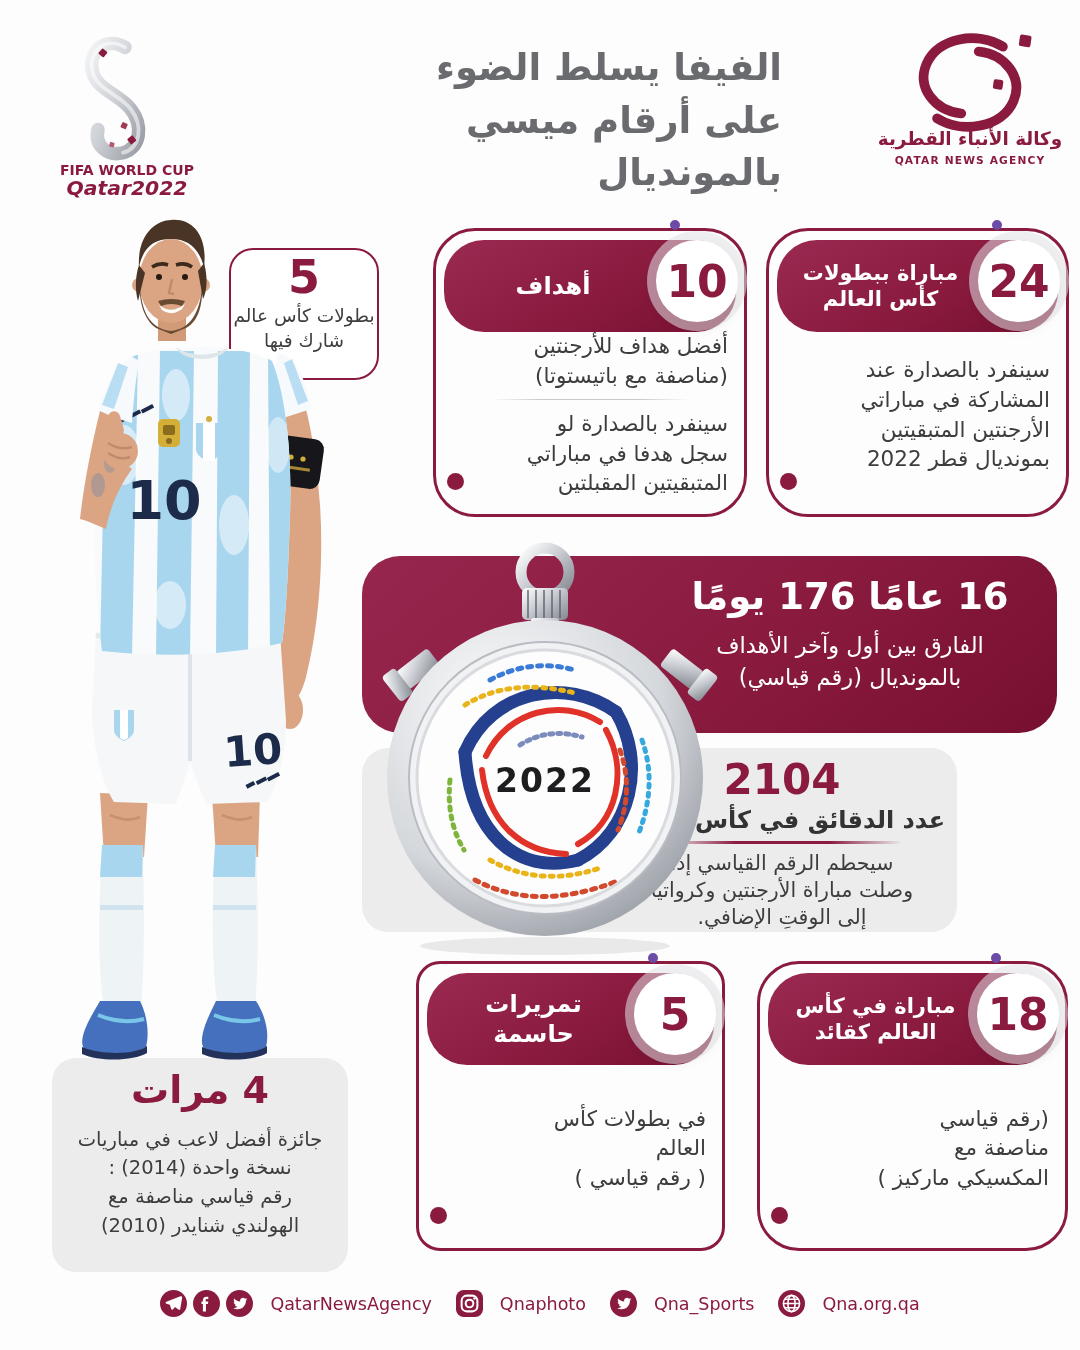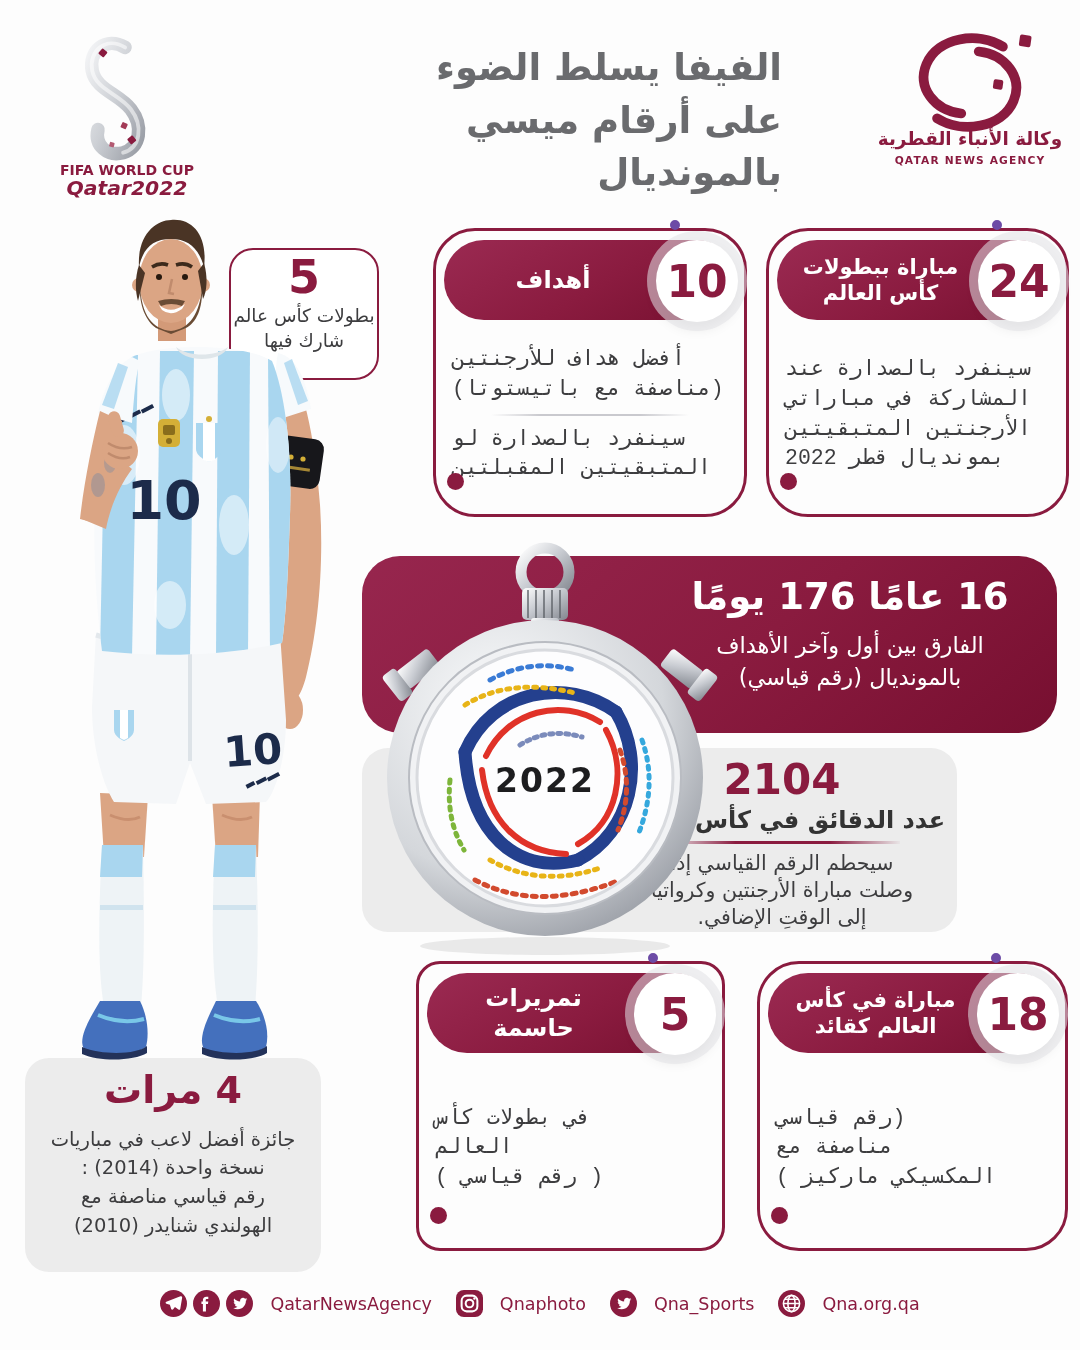--- a/index.html
+++ b/index.html
@@ -22,35 +22,35 @@
 
   
   .badge5{left:229px;top:248px;width:150px;height:132px;background:#fff;
     border:2.5px solid var(--maroon);border-radius:24px;z-index:2;
     display:flex;flex-direction:column;align-items:center;justify-content:flex-start;padding-top:2px;}
   .badge5 .n{font-size:46px;font-weight:bold;color:var(--maroon);line-height:1.1;}
   .badge5 .t{font-size:18.5px;color:var(--ink);line-height:1.4;text-align:center;}
 
   
   .stat-card{position:absolute;border:3px solid var(--maroon);border-radius:42px;z-index:1;background:transparent;}
-  .stat-card .pill{position:absolute;top:9px;left:8px;right:8px;height:80px;border-radius:40px;
+  .stat-card .pill{position:absolute;top:9px;left:8px;right:8px;height:92px;border-radius:40px;
     background:linear-gradient(150deg,var(--maroon-l) 0%,var(--maroon) 55%,var(--maroon-d) 100%);
     color:#fff;display:flex;align-items:center;justify-content:center;padding:0 92px 0 18px;}
   .stat-card .pill .lbl{font-size:24px;font-weight:bold;text-align:center;line-height:1.25;}
   .stat-card .pill .lbl.small{font-size:21px;}
   .stat-card .num{position:absolute;top:9px;right:6px;width:82px;height:82px;border-radius:50%;
     background:#fff;display:flex;align-items:center;justify-content:center;
     font-size:44px;font-weight:bold;color:var(--maroon);
     box-shadow:0 0 0 9px rgba(225,225,230,.55),0 6px 14px rgba(0,0,0,.10);}
   .stat-card .ring{position:absolute;top:-11px;right:64px;width:10px;height:10px;border-radius:50%;
     background:#fff;border:5px solid var(--purple);}
   .stat-card .dot{position:absolute;left:11px;bottom:24px;width:17px;height:17px;border-radius:50%;background:var(--maroon);}
   .stat-card .body{position:absolute;left:16px;right:16px;top:100px;bottom:16px;
-    display:flex;flex-direction:column;align-items:flex-end;justify-content:center;
-    text-align:center;color:var(--ink);font-size:21.5px;line-height:1.38;font-family:Liberation Mono, monospace;}
+    display:flex;flex-direction:column;align-items:flex-start;justify-content:center;
+    text-align:center;color:var(--ink);font-size:21.5px;line-height:1.38;}
   .sep{width:72%;height:2px;margin:9px auto;
     background:linear-gradient(90deg,rgba(200,200,205,0),#c9c9ce 25%,#c9c9ce 75%,rgba(200,200,205,0));}
 
   #card-goals{left:433px;top:228px;width:314px;height:289px;}
   #card-matches{left:766px;top:228px;width:303px;height:289px;}
   #card-assists{left:416px;top:961px;width:309px;height:290px;border-radius:24px;}
   #card-captain{left:757px;top:961px;width:311px;height:290px;}
 
   
   .gap-panel{left:362px;top:556px;width:695px;height:177px;border-radius:38px;z-index:0;
@@ -60,21 +60,21 @@
   .gap-inner .s{font-size:22.5px;line-height:1.45;margin-top:10px;}
   .minutes-panel{left:362px;top:748px;width:595px;height:184px;border-radius:26px;background:var(--panelgray);z-index:0;}
   .minutes-inner{position:absolute;right:10px;top:8px;width:330px;text-align:center;}
   .minutes-inner .n{font-size:42px;font-weight:bold;color:var(--maroon);line-height:1.15;}
   .minutes-inner .t{font-size:24px;font-weight:bold;color:#333;margin-top:2px;}
   .m-sep{width:235px;height:2.5px;margin:7px auto 6px auto;
     background:linear-gradient(90deg,rgba(138,27,63,.03),var(--maroon) 30%,var(--maroon) 70%,rgba(138,27,63,.03));}
   .minutes-inner .b{font-size:20.5px;color:var(--ink);line-height:1.32;}
 
   
-  .awards-panel{left:25px;top:1058px;width:296px;height:214px;border-radius:24px;background:var(--panelgray);
+  .awards-panel{left:52px;top:1058px;width:296px;height:214px;border-radius:24px;background:var(--panelgray);
     display:flex;flex-direction:column;align-items:center;padding-top:10px;z-index:1;}
   .awards-panel .h{font-size:38px;font-weight:bold;color:var(--maroon);line-height:1.2;}
   .awards-panel .b{font-size:19.5px;color:var(--ink);line-height:1.48;text-align:center;margin-top:12px;}
 
   
   .messi{left:40px;top:205px;width:320px;height:860px;z-index:3;}
   .stopwatch{left:370px;top:530px;width:360px;height:428px;z-index:4;}
 
   
   .footer{left:0;right:0;top:1290px;display:flex;justify-content:center;align-items:center;gap:24px;z-index:2;}
@@ -134,20 +134,21 @@
     <span class="ring"></span>
     <div class="pill">
       <span class="lbl">أهداف</span>
     </div>
     <div class="num">10</div>
     <div class="body rtl">
       <div>أفضل هداف للأرجنتين</div>
       <div>(مناصفة مع باتيستوتا)</div>
       <div class="sep"></div>
       <div>سينفرد بالصدارة لو</div>
+      <div>سجل هدفا في مباراتي</div>
       <div>المتبقيتين المقبلتين</div>
     </div>
     <span class="dot"></span>
   </div>
 
   <div class="stat-card" id="card-matches">
     <span class="ring"></span>
     <div class="pill">
       <span class="lbl small">
         <span style="display:block">مباراة ببطولات</span>

